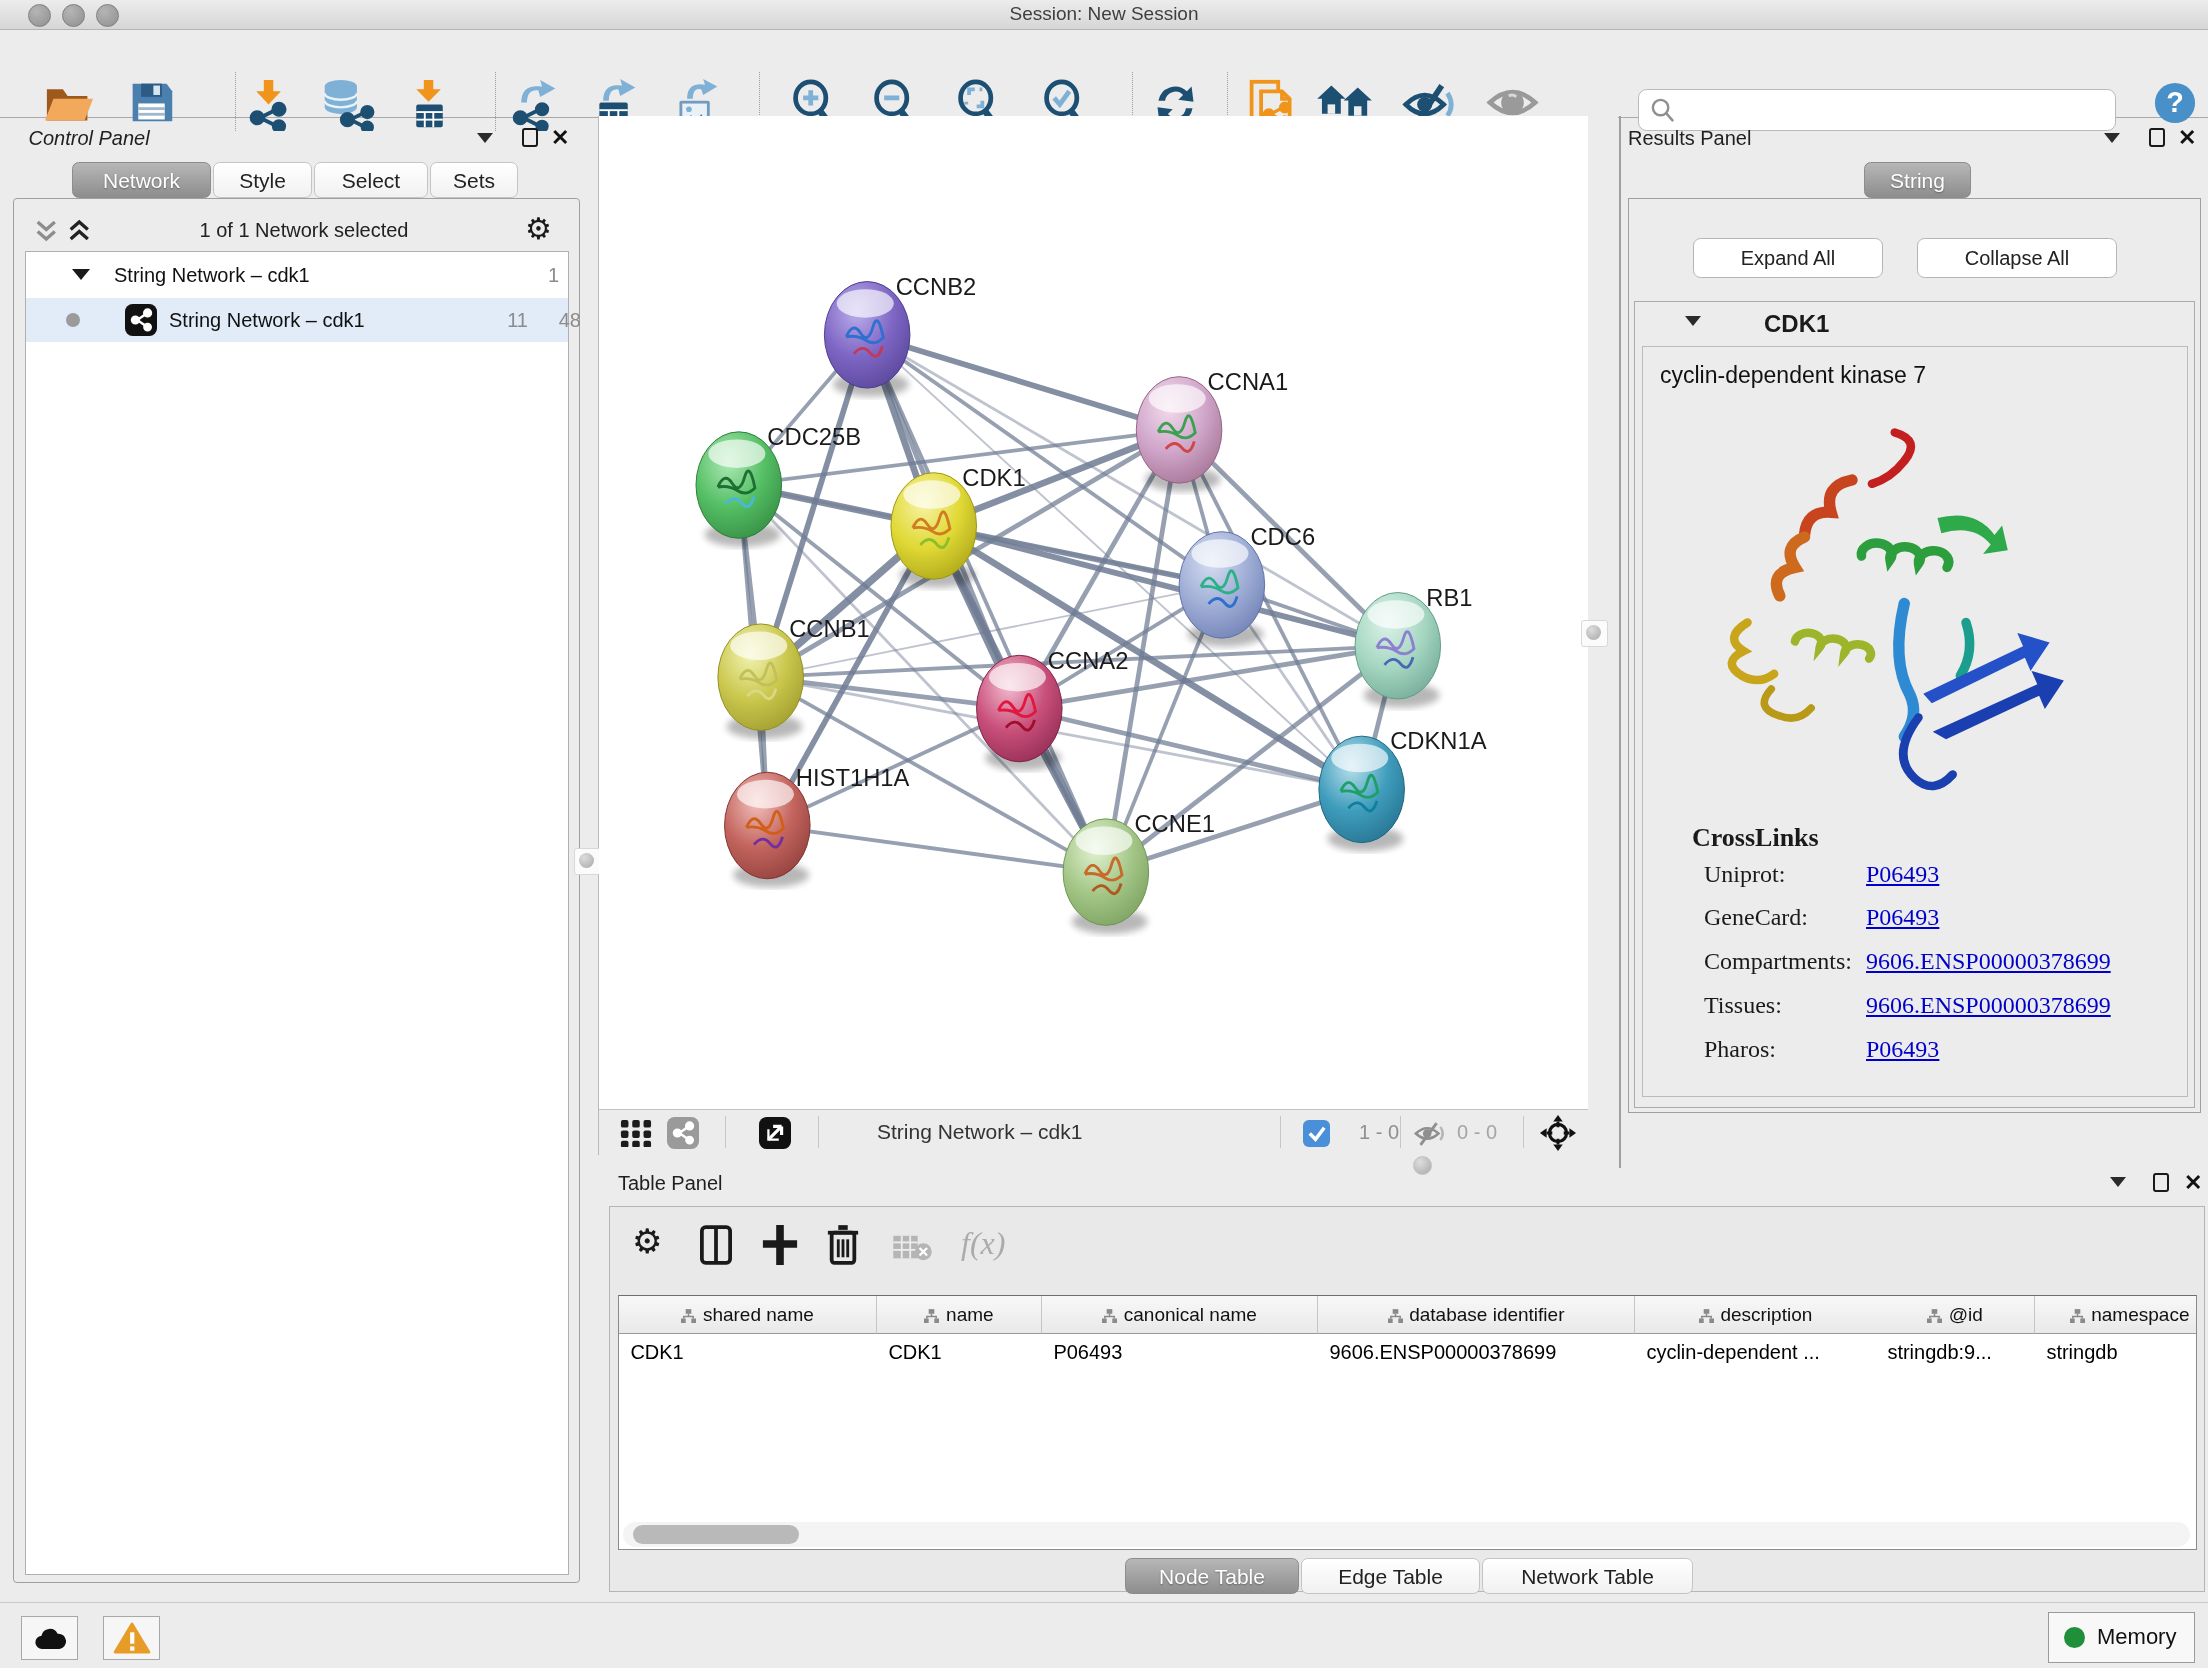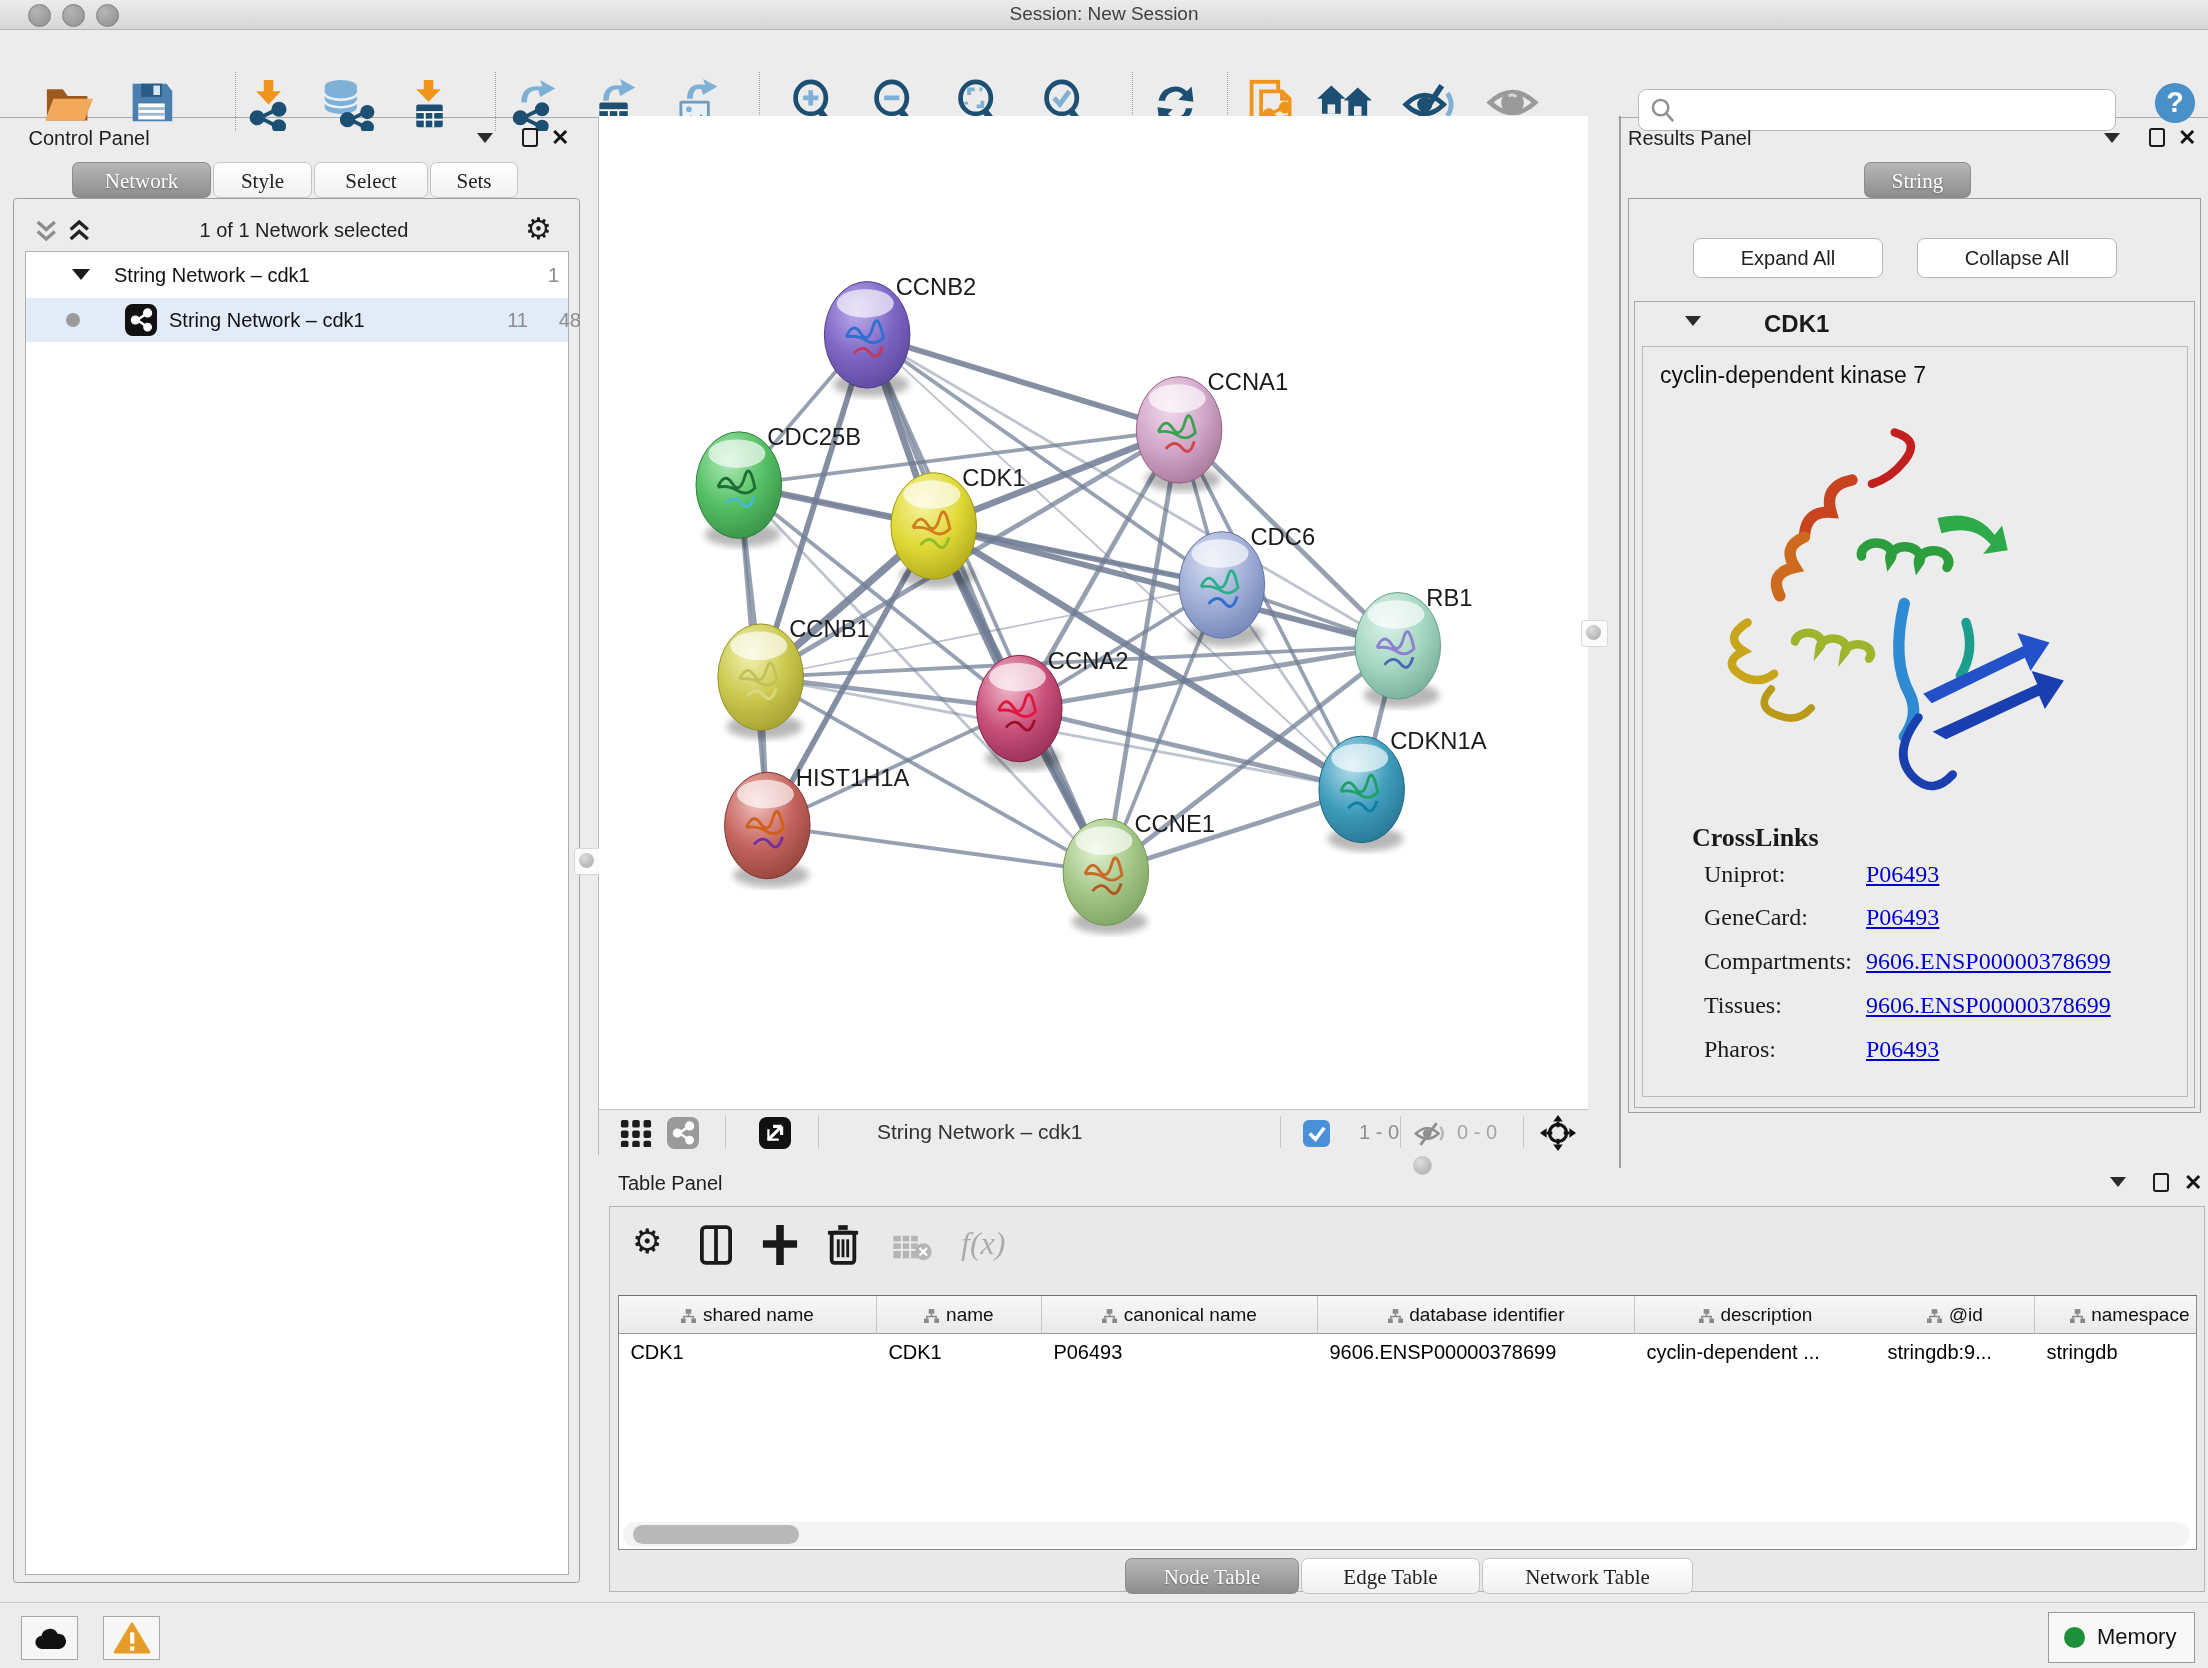--- a/index.html
+++ b/index.html
@@ -20,21 +20,21 @@
   #search-box{position:absolute;left:1638px;top:59px;width:476px;height:40px;background:#fff;border:1px solid #b9b9b9;border-radius:8.6px;}
   #search-box svg{position:absolute;left:9.5px;top:7.6px;}
   #search-input{position:absolute;left:42px;top:2.9px;width:418px;height:32px;border:none;outline:none;font-size:19px;background:transparent;font-family:"Liberation Sans",sans-serif;}
   
   .ph-title{font-size:20px;color:#1f1f1f;}
   .ph-tri{width:0;height:0;border-left:8.6px solid transparent;border-right:8.6px solid transparent;border-top:10.5px solid #2a2a2a;display:inline-block;}
   .ph-sq{width:12.4px;height:15px;border:2.4px solid #1a1a1a;border-radius:2.9px;display:inline-block;}
   .ph-x{font-size:22px;font-weight:bold;color:#111;line-height:15px;}
   
   .tab{position:absolute;height:36px;line-height:36px;text-align:center;font-size:21px;
-       background:linear-gradient(#ffffff,#f1f1f1);border:1px solid #c4c4c4;border-radius:6.7px;color:#222;box-sizing:border-box;font-family:Liberation Serif, serif;}
+       background:linear-gradient(#ffffff,#f1f1f1);border:1px solid #c4c4c4;border-radius:6.7px;color:#222;box-sizing:border-box;}
   .tab.active{background:linear-gradient(#b7b7b7,#8d8d8d);color:#fff;text-shadow:0 1px 1.9px rgba(0,0,0,.35);border-color:#8d8d8d;}
   
   #cp-box{left:13.3px;top:198px;width:565px;height:1383px;border:1px solid #9f9f9f;border-radius:3.8px;background:#ececec;}
   #cp-tree{left:25px;top:251px;width:544px;height:1324px;background:#fff;border:1px solid #b0b0b0;box-sizing:border-box;}
   .tree-row{position:absolute;left:0;width:542px;height:44px;}
   .tree-row .lbl{position:absolute;top:10.5px;font-size:20px;color:#111;}
   .tree-row .num{position:absolute;top:10.5px;font-size:20px;color:#8c8c8c;text-align:right;}
   .badge{position:absolute;width:32px;height:32px;border-radius:7.6px;background:#111;}
   
   #net-canvas{left:599px;top:116px;width:989px;height:993px;background:#ffffff;}
@@ -233,21 +233,21 @@
     </svg>
     <input id="search-input" value="" placeholder="" style="">
   </div>
 
   <svg class="tbi" style="left:2153px;top:51px;" width="44" height="44" viewBox="0 0 46 46">
     <circle cx="23" cy="23" r="21" fill="#4a90c8"></circle>
     <text x="23" y="32" text-anchor="middle" font-size="30" font-weight="bold" fill="#fff" font-family="Liberation Sans,sans-serif">?</text>
   </svg>
 </div>
 
-<div class="abs ph-title" style="left:28.5px;top:127px;">Control Panel</div>
+<div class="abs ph-title" style="left:28.5px;top:127px;font-style:italic;">Control Panel</div>
 <span class="abs ph-tri" style="left:477px;top:133px;"></span>
 <span class="abs ph-sq" style="left:522px;top:128px;"></span>
 <span class="abs ph-x" style="left:551px;top:130px;">✕</span>
 
 <div class="abs tab active" style="left:72px;top:162px;width:139px;">Network</div>
 <div class="abs tab" style="left:213px;top:162px;width:99px;">Style</div>
 <div class="abs tab" style="left:314px;top:162px;width:114px;">Select</div>
 <div class="abs tab" style="left:430px;top:162px;width:88px;">Sets</div>
 
 <div id="cp-box" class="abs"></div>

